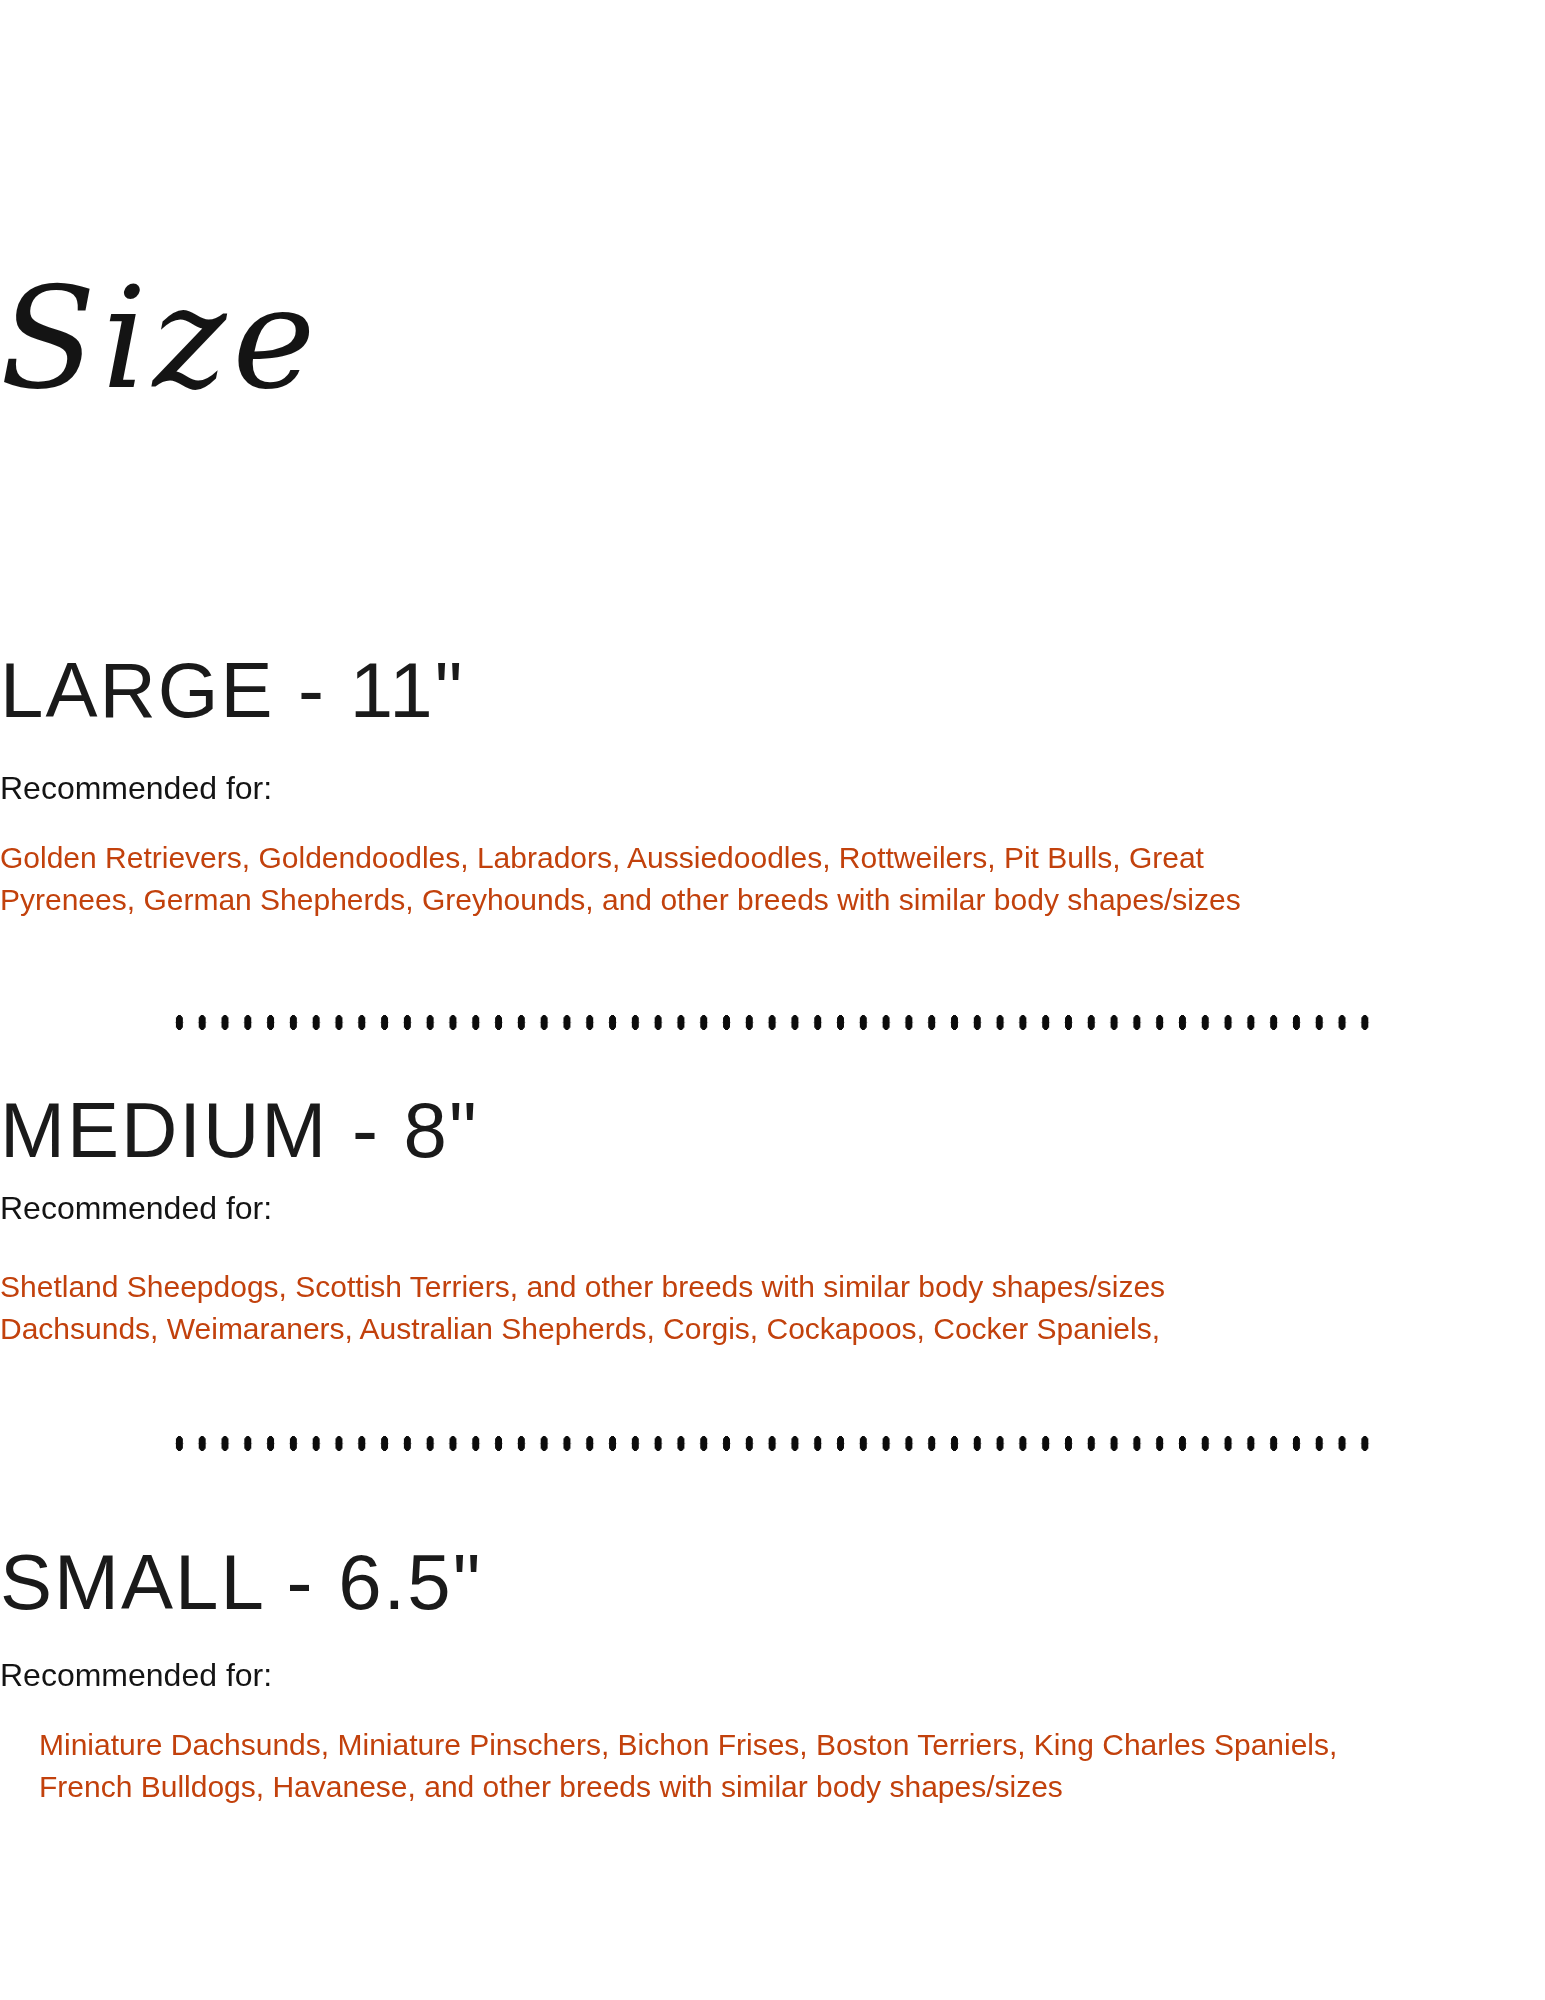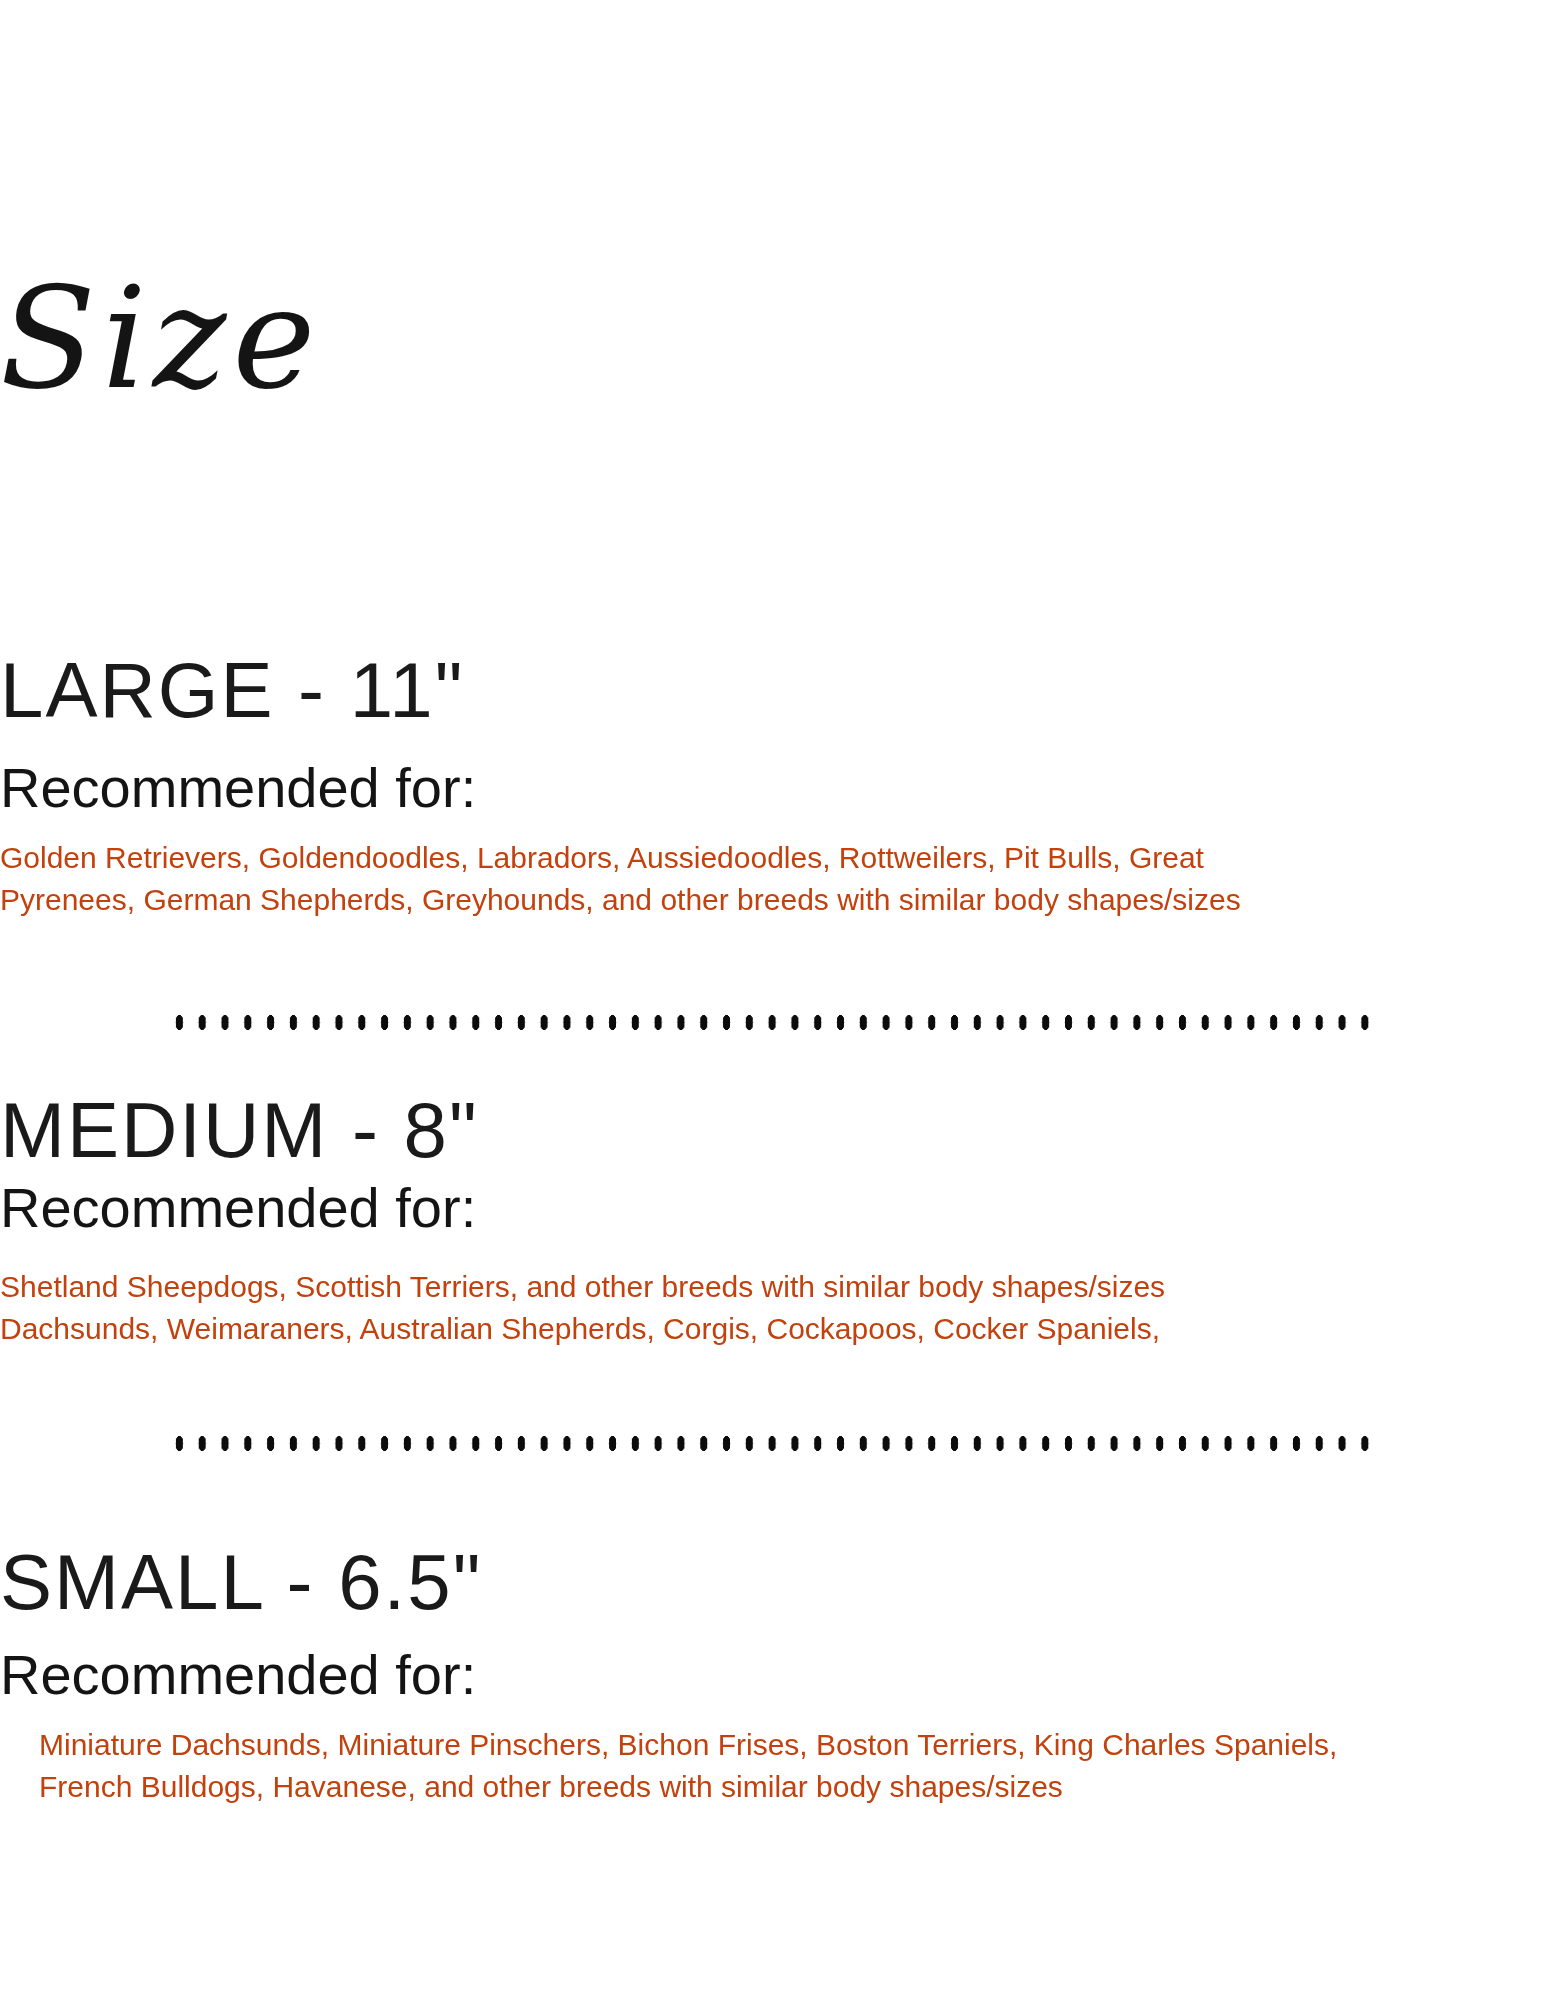--- a/index.html
+++ b/index.html
@@ -43,21 +43,21 @@
     line-height: 78px;
     font-weight: 400;
     letter-spacing: 2px;
     color: #1a1a1a;
     white-space: nowrap;
   }
   .heading-large  { top: 651px; }
   .heading-medium { top: 1091px; }
   .heading-small  { top: 1543px; }
   .recommended-label {
-    font-size: 56px;
+    font-size: 32px;
     line-height: 52px;
     font-weight: 400;
     color: #141414;
     white-space: nowrap;
   }
   .recfor-large  { top: 762px; }
   .recfor-medium { top: 1182px; }
   .recfor-small  { top: 1649px; }
   .breeds {
     font-size: 30px;

